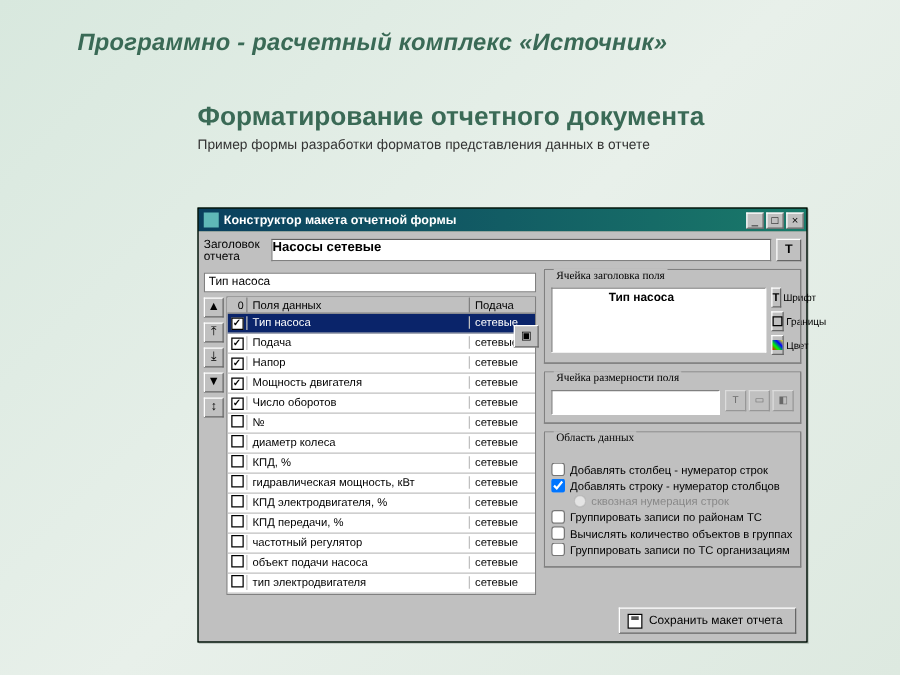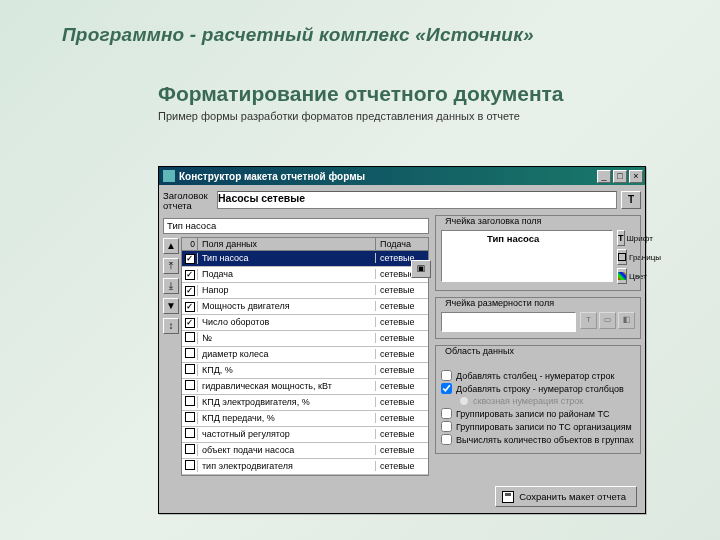--- a/index.html
+++ b/index.html
@@ -44,21 +44,21 @@
   .grid-body { max-height: 224px; overflow: hidden; }
   .grid-row { display: flex; border-bottom: 1px solid #c0c0c0; height: 16px; align-items: center; }
   .grid-row.sel { background: #0a246a; color: #fff; }
   .gc-chk { width: 16px; border-right: 1px solid #c0c0c0; text-align: center; font-size: 9px; }
   .gc-chk span { display: inline-block; width: 10px; height: 10px; border: 1px solid #000; background: #fff; line-height: 8px; font-size: 8px; font-weight: bold; color: #000; }
   .gc-field { flex: 1; border-right: 1px solid #c0c0c0; padding: 0 4px; white-space: nowrap; overflow: hidden; }
   .gc-table { width: 52px; padding: 0 4px; }
   
   .group-box { border: 1px solid #808080; border-top-color: #fff; border-left-color: #fff; padding: 4px 5px 6px 5px; margin-bottom: 6px; position: relative; }
   .group-box::before { content: ''; position: absolute; inset: -1px; border: 1px solid #808080; pointer-events: none; }
-  .group-title { position: relative; top: -10px; background: #c0c0c0; display: inline-block; font-size: 9px; padding: 0 2px; margin-left: 2px; z-index: 1; }
+  .group-title { position: relative; top: -10px; background: #c0c0c0; display: inline-block; font-size: 9px; padding: 0 2px; margin-left: 2px; z-index: 1; font-family: Liberation Serif, serif; }
   
   .preview-row { display: flex; }
   .preview-box { position: relative; flex: 1; height: 52px; border: 1px solid #808080; border-right-color: #fff; border-bottom-color: #fff; background: #fff; margin-top: -8px; }
   .preview-box .inner { position: absolute; top: 2px; left: 45px; font-size: 9.5px; font-weight: bold; }
   .preview-side { width: 18px; margin-left: 4px; display: flex; flex-direction: column; gap: 3px; margin-top: -8px; }
   .psb { width: 18px; height: 16px; background: #c0c0c0; border: 1px solid #fff; border-right-color: #666; border-bottom-color: #666; font-size: 9px; display: flex; align-items: center; justify-content: center; font-weight: bold; }
   .psb .sq { width: 8px; height: 8px; }
   .psb-label { font-size: 8px; margin-left: 2px; color: #000; }
   .side-pair { display: flex; align-items: center; }
   
@@ -248,25 +248,25 @@
           <label class="radio-row">
               <input type="radio" disabled="" style="">
               <span>сквозная нумерация строк</span>
             </label>
           <label class="chk-row">
               <input type="checkbox" style="">
               <span>Группировать записи по районам ТС</span>
             </label>
           <label class="chk-row">
               <input type="checkbox" style="">
+              <span>Вычислять количество объектов в группах</span>
+            </label>
+          <label class="chk-row">
+              <input type="checkbox" style="">
               <span>Группировать записи по ТС организациям</span>
-            </label>
-          <label class="chk-row">
-              <input type="checkbox" style="">
-              <span>Вычислять количество объектов в группах</span>
             </label>
         </div>
       </div>
     </div>
 
     <div class="pane-btn">▣</div>
 
     <div class="save-btn">
       <span class="icon"></span>
       <span>Сохранить макет отчета</span>

